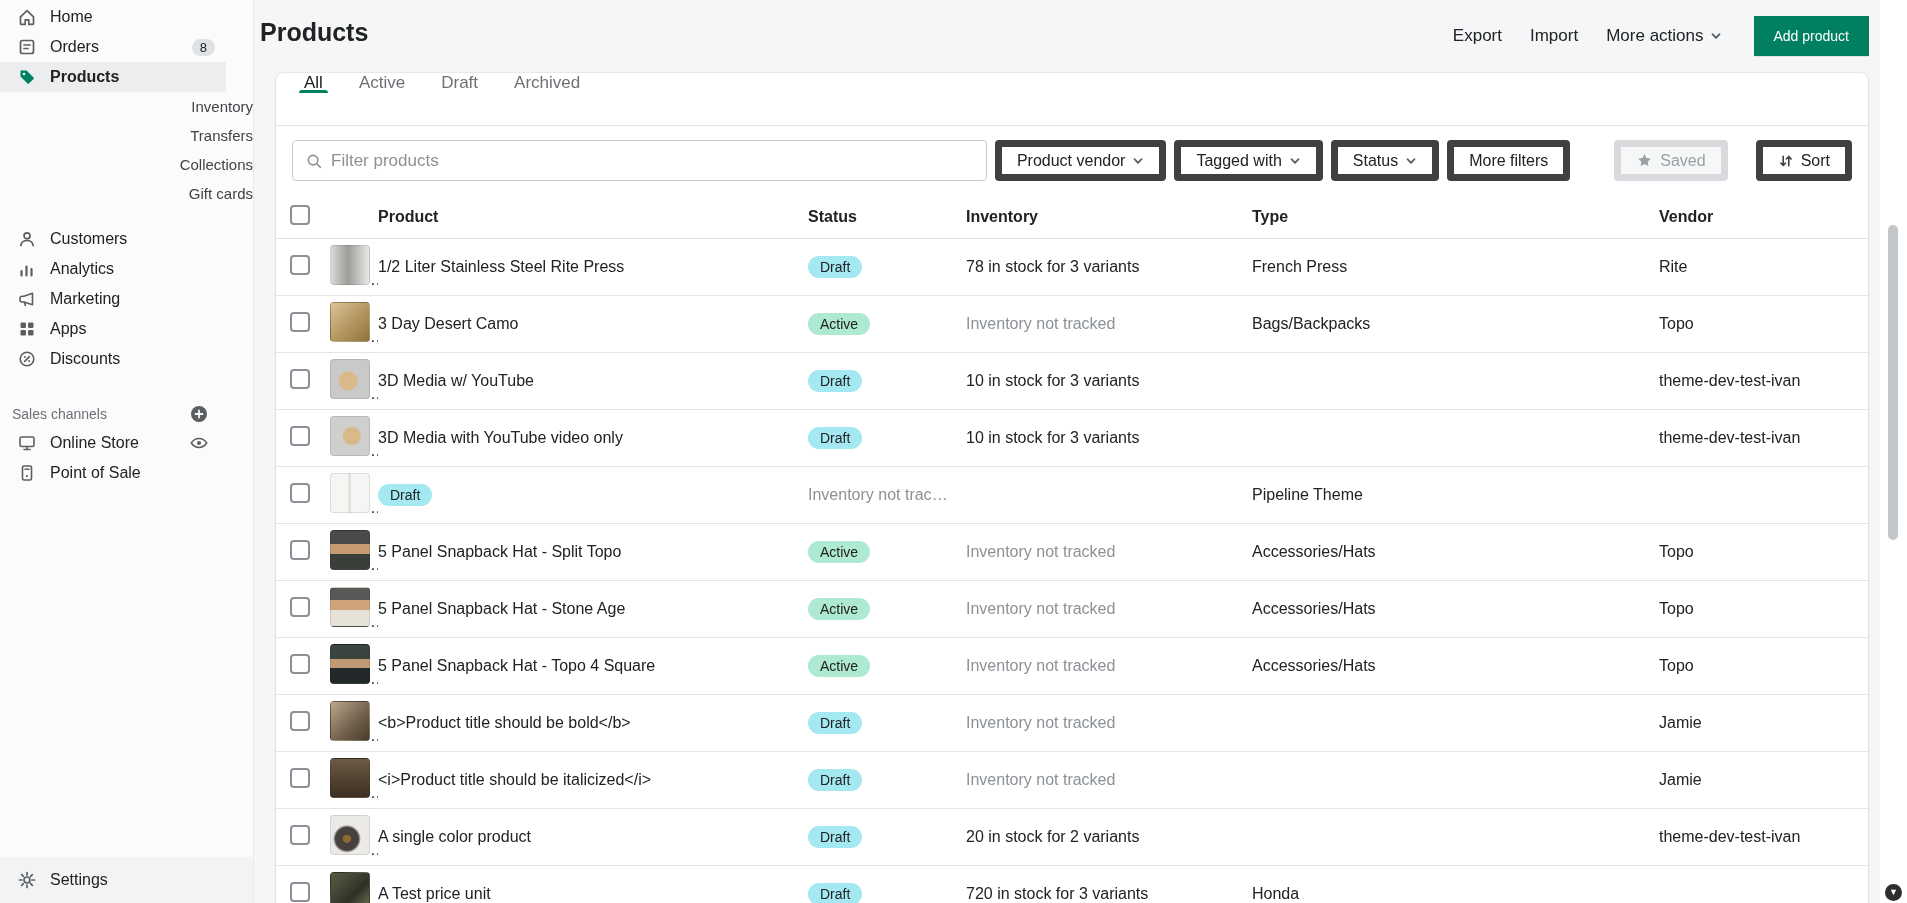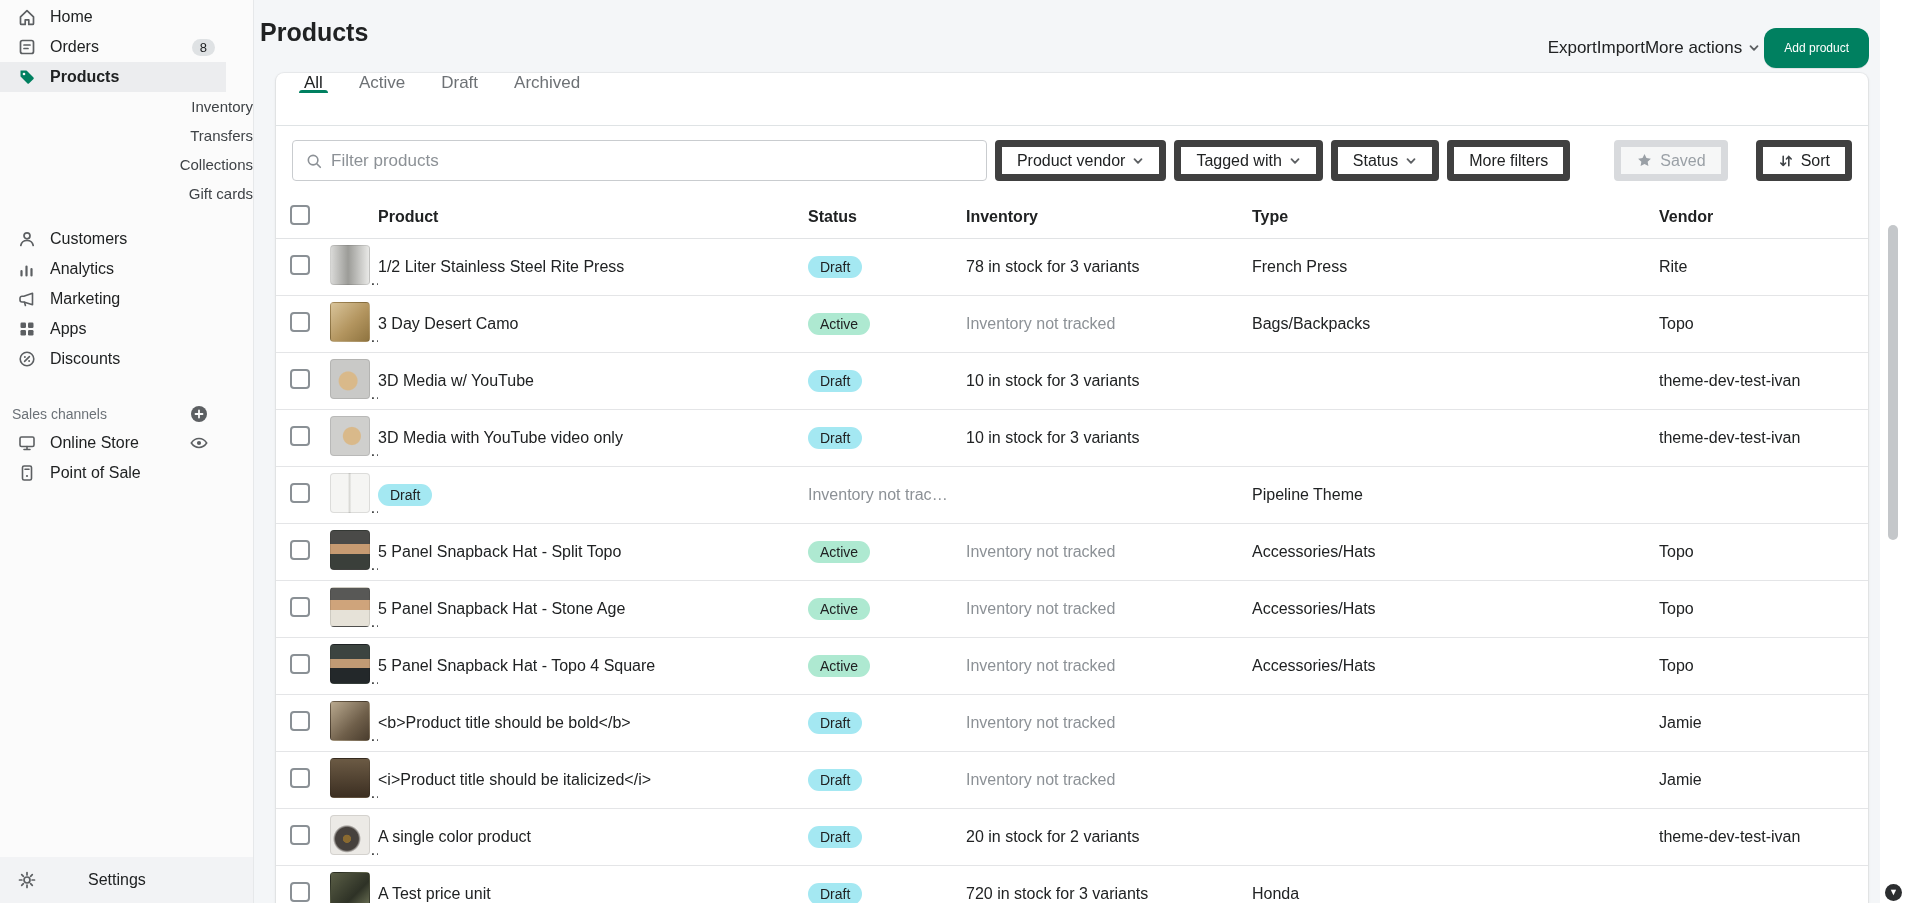--- a/index.html
+++ b/index.html
@@ -41,35 +41,35 @@
   .channel-item {
     display:flex; align-items:center; height:30px; padding:0 44px 0 17px;
     font-size:16px; color:#202223; cursor:pointer;
   }
   .channel-item .nav-icon { width:20px; height:20px; margin-right:13px; color:#5c5f62; flex:none; display:flex; }
   .channel-item .eye-wrap { margin-left:auto; width:20px; height:20px; color:#5c5f62; display:flex; cursor:pointer; }
   .sidebar-footer {
     position:absolute; left:0; bottom:0; width:100%; height:46px; background:#f2f3f5;
     display:flex; align-items:center;
   }
-  .sidebar-footer .nav-item { height:46px; width:100%;gap:38px; }
+  .sidebar-footer .nav-item { height:46px; width:100%; }
 
   
   .main { position:absolute; left:254px; top:0; width:1626px; height:903px; background:#f4f6f8; }
   .page-header { position:relative; height:72px; }
   .page-title { position:absolute; left:6px; top:18px; font-size:25px; font-weight:600; color:#202223; }
-  .header-actions { position:absolute; right:11px; top:28px; display:flex; align-items:center; }
+  .header-actions { position:absolute; right:11px; top:16px; display:flex; align-items:center; gap:28px; }
   .text-btn {
     background:none; border:none; font-family:inherit; font-size:17px; color:#202223;
     cursor:pointer; display:flex; align-items:center; gap:6px; padding:4px 0;
   }
   .text-btn .chev { color:#5c5f62; display:flex; }
   .primary-btn {
-    margin-left:4px; background:var(--accent, #008060); color:#fff; border:none; border-radius:12px;
-    height:40px; padding:0 20px; font-family:inherit; font-size:12px; font-weight:500; cursor:pointer;
+    margin-left:4px; background:var(--accent, #008060); color:#fff; border:none; border-radius:0;
+    height:40px; padding:0 20px; font-family:inherit; font-size:14px; font-weight:500; cursor:pointer;
     box-shadow:0 1px 0 rgba(0,0,0,.08);
   }
 
   
   .card {
     position:absolute; left:22px; top:73px; width:1592px; height:1000px;
     background:#fff; border-radius:8px; box-shadow:0 0 0 1px rgba(63,63,68,.05), 0 1px 3px rgba(63,63,68,.15);
     overflow:hidden;
   }
   .tabs { display:flex; align-items:flex-start; height:53px; border-bottom:1px solid #dfe3e5; padding-left:10px; }

